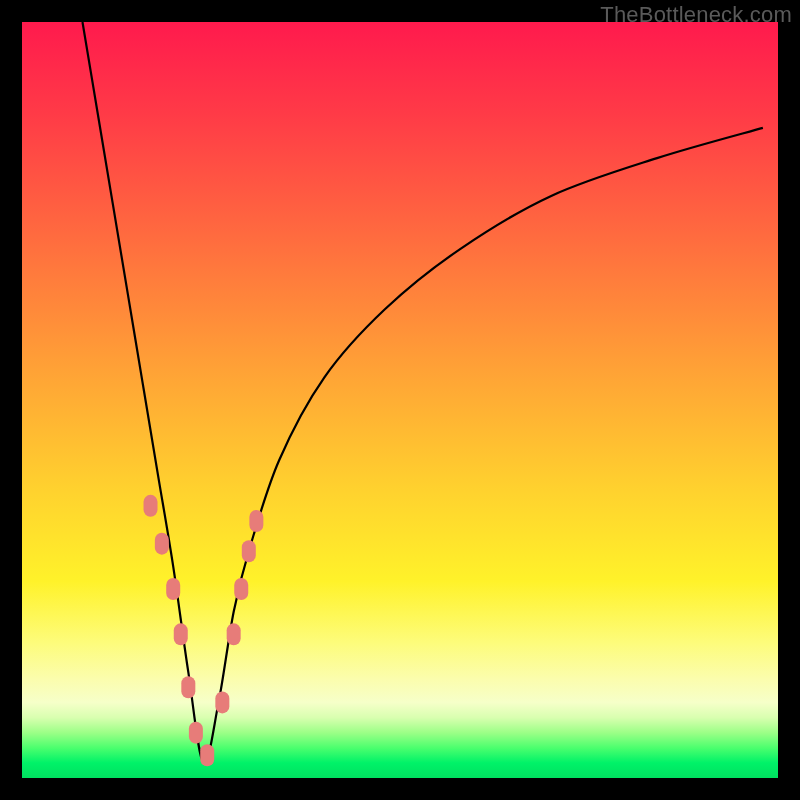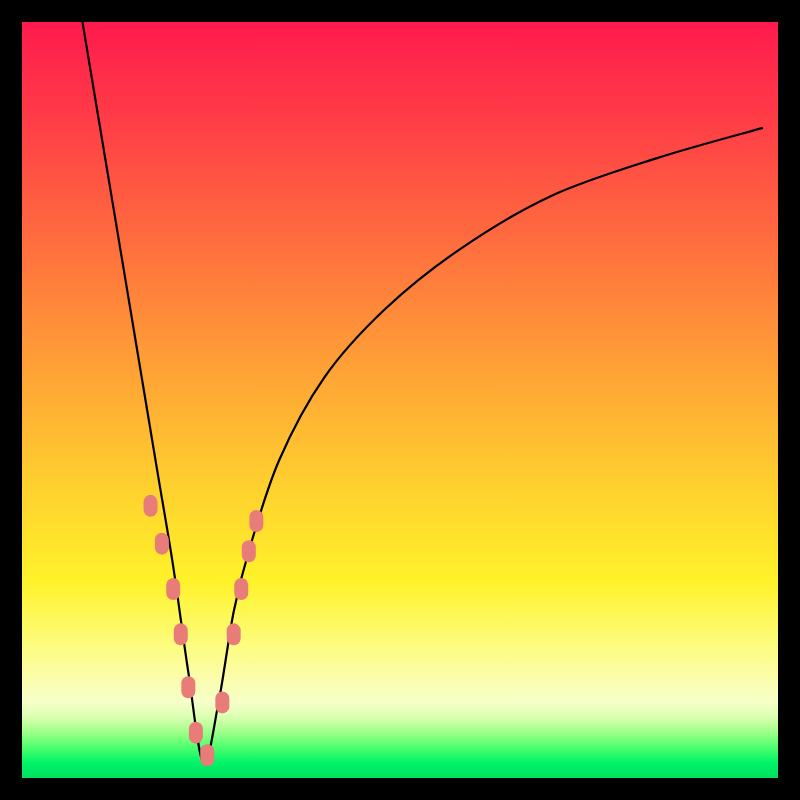--- a/index.html
+++ b/index.html
@@ -60,20 +60,21 @@
   }
   svg.plot {
     position: absolute;
     inset: 0;
   }
 </style>
 </head>
 <body>
 
 <div class="frame">
+  <div class="watermark">TheBottleneck.com</div>
   <div class="inner">
     <div class="gradient"></div>
     <svg class="plot" id="plot-svg" viewBox="0 0 756 756" preserveAspectRatio="none">
         <path d="M 60.480000000000004 0 C 63.00000000000001 15.120000000000005, 70.56 60.48000000000003, 75.60000000000001 90.72000000000003 C 80.64000000000001 120.96000000000002, 85.68 151.19999999999996, 90.72 181.43999999999994 C 95.75999999999999 211.67999999999992, 100.8 241.91999999999996, 105.84 272.15999999999997 C 110.88000000000001 302.4, 115.92000000000002 332.64, 120.96000000000001 362.88 C 126 393.12, 131.04 423.35999999999996, 136.07999999999998 453.59999999999997 C 141.11999999999998 483.84, 146.16000000000003 511.55999999999995, 151.20000000000002 544.3199999999999 C 156.24 577.0799999999999, 161.28 617.4, 166.32 650.16 C 171.35999999999999 682.92, 176.4 735.84, 181.44 740.88 C 186.48 745.92, 191.52 705.5999999999999, 196.56 680.4 C 201.6 655.2, 206.64000000000001 614.8800000000001, 211.68 589.6800000000001 C 216.72 564.48, 219.23999999999998 554.4000000000001, 226.79999999999998 529.2 C 234.35999999999999 504.00000000000006, 244.44 467.46000000000004, 257.04 438.48 C 269.64000000000004 409.5, 284.76000000000005 380.52, 302.40000000000003 355.32 C 320.04 330.12, 340.2 308.70000000000005, 362.88 287.28000000000003 C 385.56 265.86, 410.76 245.70000000000007, 438.47999999999996 226.80000000000007 C 466.19999999999993 207.90000000000006, 496.43999999999994 189, 529.1999999999999 173.88 C 561.9599999999999 158.76, 599.76 147.42000000000004, 635.04 136.08000000000004 C 670.3199999999999 124.74000000000005, 723.24 110.88000000000004, 740.88 105.84000000000003" fill="none" stroke="#000000" stroke-width="2.2"></path>
         <rect x="121.52000000000001" y="472.84000000000003" width="14" height="22" rx="7" ry="7" fill="#e77c79" stroke="#b65a57" stroke-width="0"></rect>
         <rect x="132.85999999999999" y="510.64" width="14" height="22" rx="7" ry="7" fill="#e77c79" stroke="#b65a57" stroke-width="0"></rect>
         <rect x="144.20000000000002" y="556" width="14" height="22" rx="7" ry="7" fill="#e77c79" stroke="#b65a57" stroke-width="0"></rect>
         <rect x="151.76" y="601.36" width="14" height="22" rx="7" ry="7" fill="#e77c79" stroke="#b65a57" stroke-width="0"></rect>
         <rect x="159.32" y="654.28" width="14" height="22" rx="7" ry="7" fill="#e77c79" stroke="#b65a57" stroke-width="0"></rect>
         <rect x="166.88" y="699.64" width="14" height="22" rx="7" ry="7" fill="#e77c79" stroke="#b65a57" stroke-width="0"></rect>

